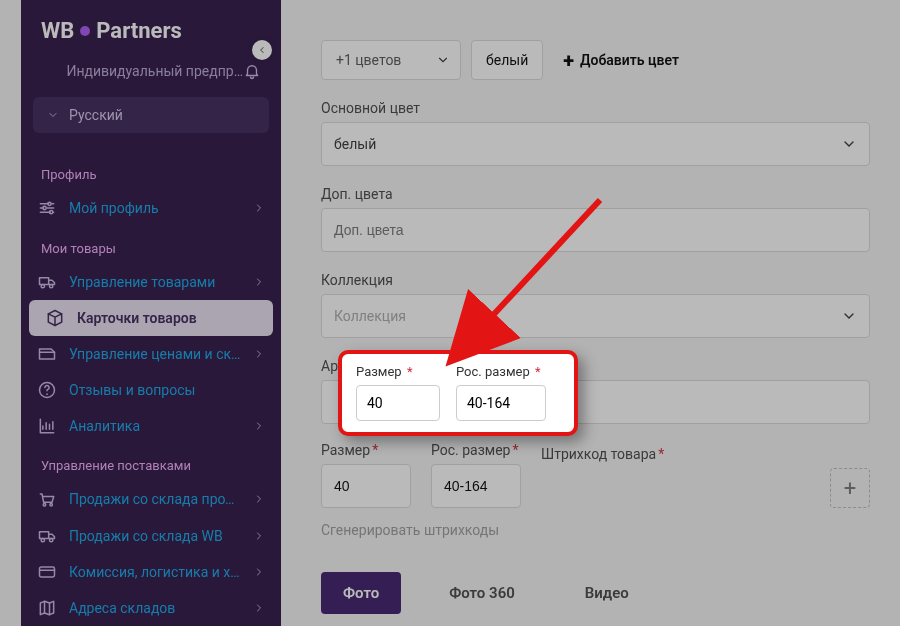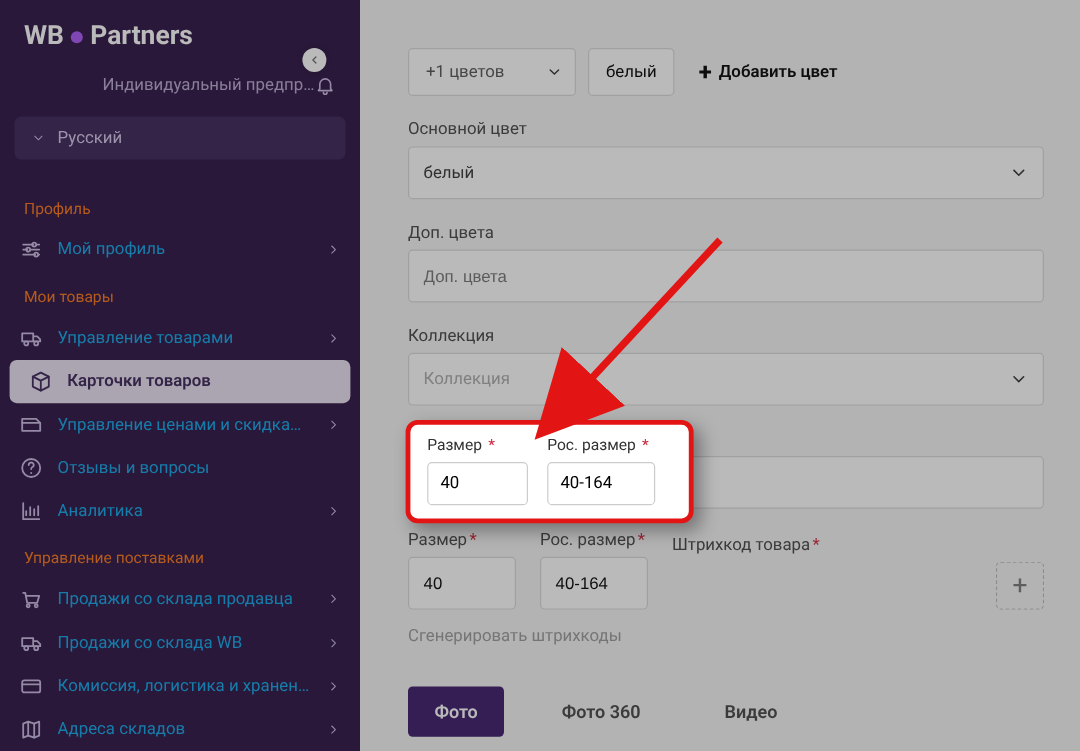--- a/index.html
+++ b/index.html
@@ -1,37 +1,37 @@
 <!DOCTYPE html>
 <html><head>
 <meta charset="utf-8">
 <style>
   * { box-sizing: border-box; margin: 0; padding: 0; }
   html, body { width: 900px; height: 626px; font-family: -apple-system, BlinkMacSystemFont, "Segoe UI", Roboto, Arial, sans-serif; overflow: hidden; background:#f5f5f5; }
   .app { display:flex; width:900px; height:626px; position:relative; }
   
-  .sidebar { width:300px; background:#2a1142; color:#b9a8d0; display:flex; flex-direction:column; font-size:14px; overflow:hidden;}
+  .sidebar { width:260px; background:#2a1142; color:#b9a8d0; display:flex; flex-direction:column; font-size:14px; overflow:hidden;margin-left:21px;}
   .logo { padding:18px 20px 10px 20px; color:#fff; font-size:22px; font-weight:700; display:flex; align-items:center; gap:4px;}
   .logo .dot { width:10px;height:10px;border-radius:50%;background:#a855f7; display:inline-block; margin:0 2px;}
   .sb-row { display:flex; align-items:center; justify-content:flex-end; padding:0 20px; height:40px; cursor:pointer;}
   .sb-label { white-space:nowrap; overflow:hidden; text-overflow:ellipsis; }
   .bell { width:18px;height:18px; }
   .lang { margin:8px 12px 20px 12px; background:#3a2256; border-radius:6px; height:40px; display:flex; align-items:center; gap:10px; padding:0 14px; color:#d5c6ea;}
   .lang .chev { width:12px;height:12px; }
-  .section-title { padding:14px 20px 8px 20px; color:#f97316; font-size:13px;}
+  .section-title { padding:14px 20px 8px 20px; color:#f0abfc; font-size:13px;}
   .nav-item { display:flex; align-items:center; gap:12px; padding:0 16px; height:40px; cursor:pointer; color:#0ea5e9;}
   .nav-item .icon { width:20px;height:20px; flex:0 0 20px; display:flex; align-items:center; justify-content:center;}
   .nav-item .label { flex:1; white-space:nowrap; overflow:hidden; text-overflow:ellipsis;}
   .nav-item .chev-r { width:12px;height:12px; }
   .nav-item.active { background:#e9e1f3; color:#3a2256; border-radius:6px; margin:0 8px;}
   .nav-item.active .label{ font-weight:600;}
   .collapse-handle { position:absolute; left:252px; top:40px; width:20px;height:20px;border-radius:50%; background:#fff; box-shadow:0 0 4px rgba(0,0,0,.25); display:flex;align-items:center;justify-content:center; z-index:5;}
 
   
-  .main { flex:1; background:#f5f5f5; padding:0 30px 0 40px; overflow:hidden; position:relative;}
+  .main { flex:1; background:#f5f5f5; padding:0 30px 0 40px; overflow:hidden; position:relative;border-radius:19px;}
   .topstrip { height:36px; }
   .color-row { display:flex; align-items:center; gap:10px; height:40px; margin-top:4px;}
   .dd { height:40px; border:1px solid #d9d9d9; border-radius:4px; background:#fff; display:flex; align-items:center; padding:0 10px 0 14px; font-size:14px; color:#555; gap:8px; cursor:pointer;}
   .dd .chev-d{ margin-left:auto; width:14px;height:14px;}
   .chip { height:40px; border:1px solid #d9d9d9; border-radius:4px; background:#fff; padding:0 14px; display:flex; align-items:center; font-size:14px;}
   .add-color { display:flex; align-items:center; gap:6px; font-size:14px; font-weight:600; cursor:pointer; padding:0 10px;}
   .add-color .plus{font-size:20px; font-weight:800;}
 
   .form-block { margin-top:20px; }
   .fld-label { font-size:14px; color:#444; margin-bottom:6px; display:block;}

